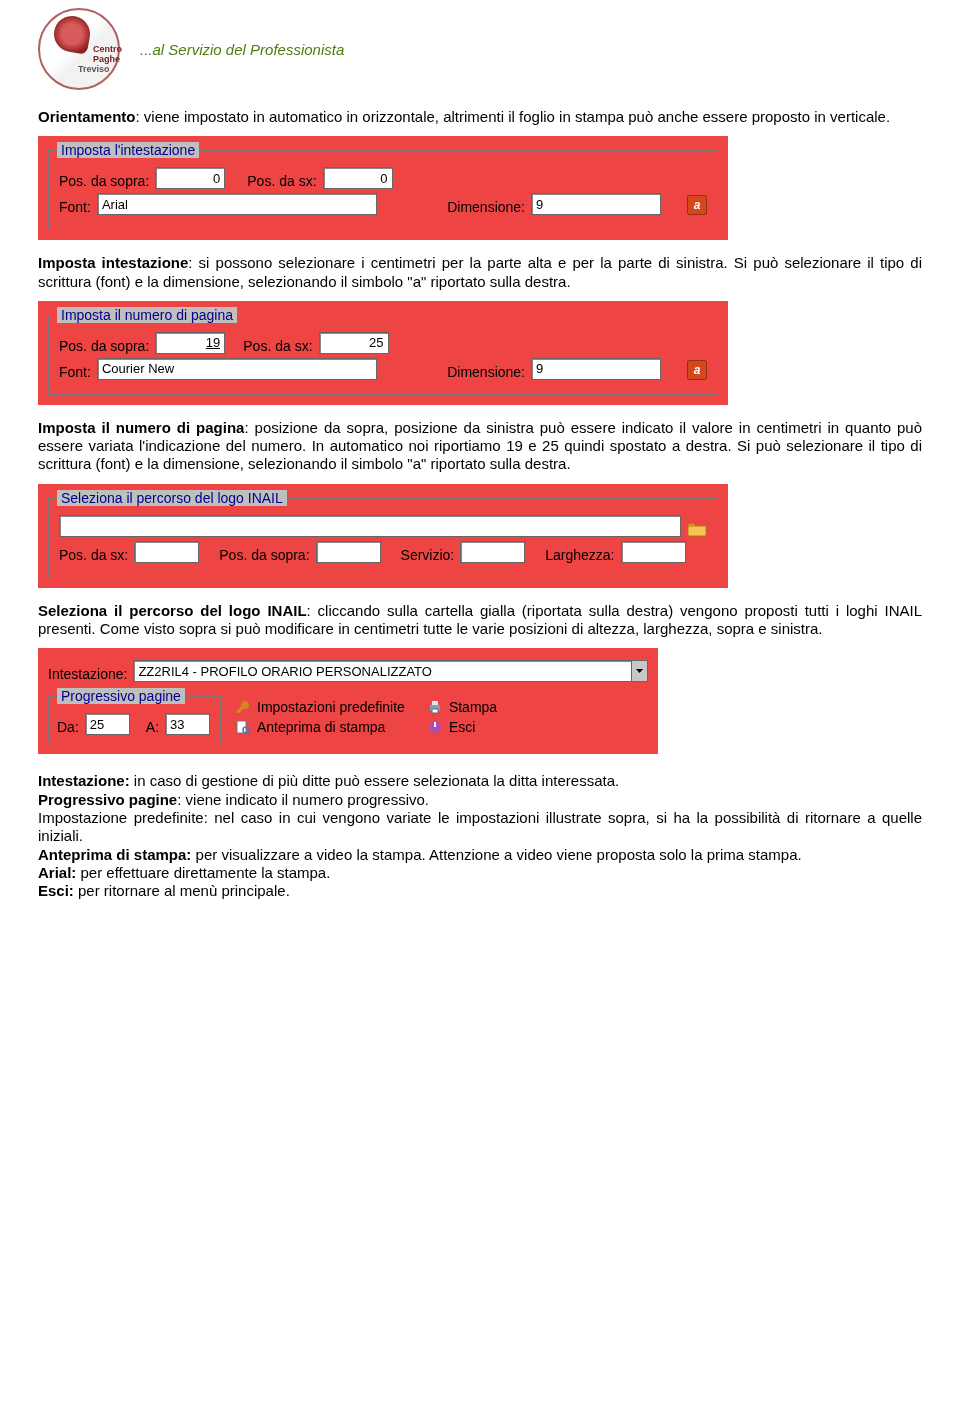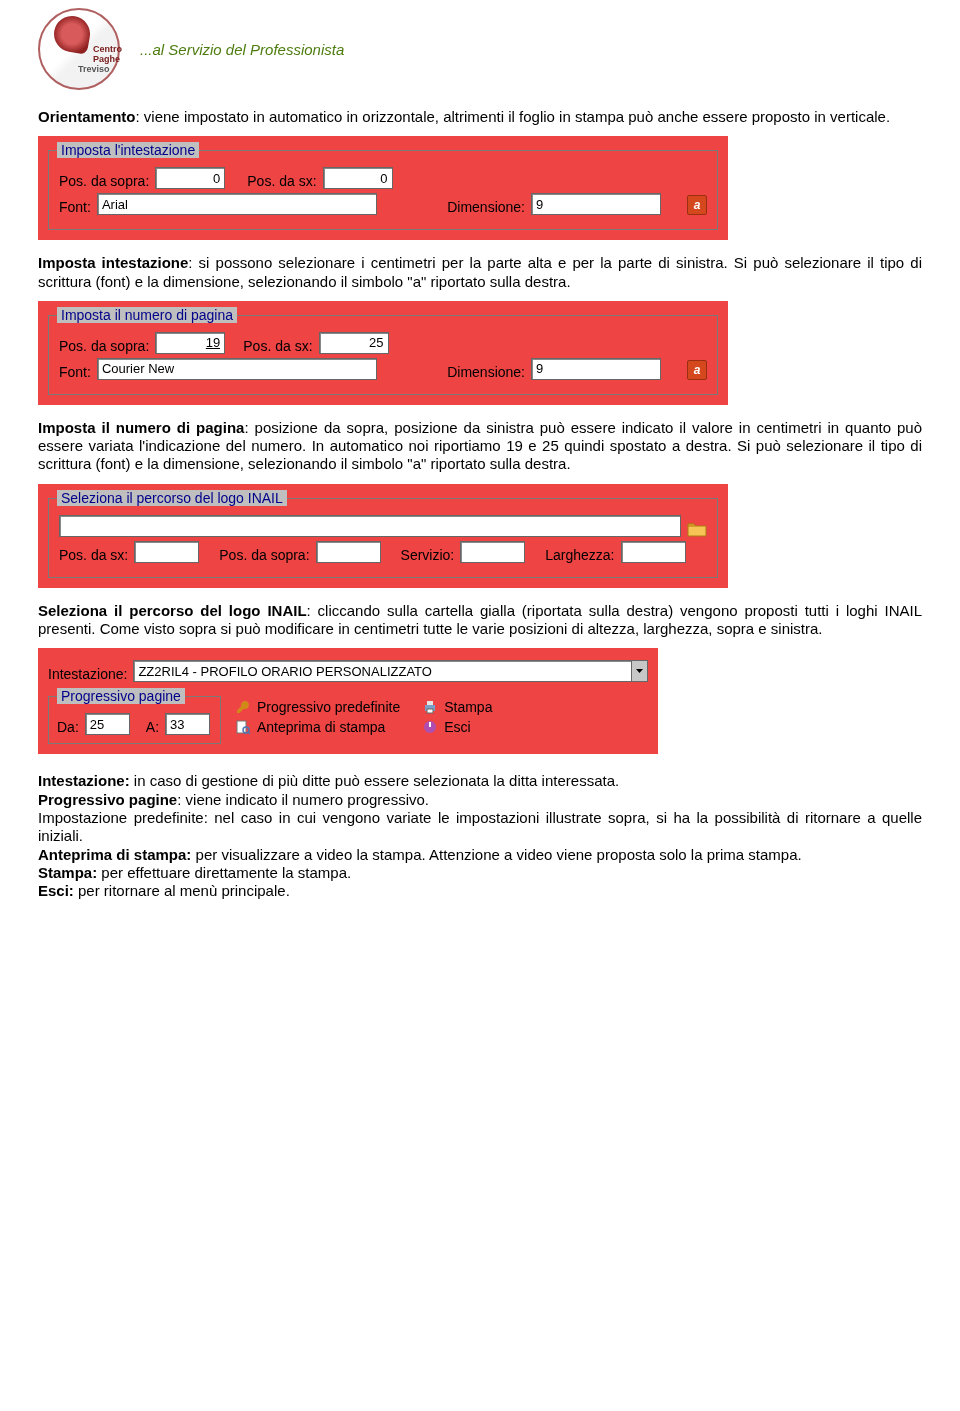--- a/index.html
+++ b/index.html
@@ -292,21 +292,21 @@
           <input class="tinput" style="width: 35px;" value="33">
         </div>
       </div>
       <div class="action-grid" style="align-content:center;">
         <div class="action">
           <span class="small-icon">
             <svg width="16" height="16" viewBox="0 0 16 16">
                 <path d="M10 2a4 4 0 00-3.8 5.3L2 11.5V14h2.5l4.2-4.2A4 4 0 1010 2z" fill="#d18a1a"></path>
               </svg>
           </span>
-          <span>Progressivo predefinite</span>
+          <span>Impostazioni predefinite</span>
         </div>
         <div class="action">
           <span class="small-icon">
             <svg width="16" height="16" viewBox="0 0 16 16">
                 <rect x="3" y="6" width="10" height="6" fill="#7aa0c9"></rect>
                 <rect x="5" y="2" width="6" height="4" fill="#e5e5e5"></rect>
                 <rect x="5" y="10" width="6" height="4" fill="#fff" stroke="#666"></rect>
               </svg>
           </span>
           <span>Stampa</span>
@@ -332,17 +332,17 @@
         </div>
       </div>
     </div>
   </div>
 
   <p class="body-text" style="margin-top:18px;">
     <b>Intestazione:</b><span> in caso di gestione di più ditte può essere selezionata la ditta interessata.</span><br>
     <b>Progressivo pagine</b><span>: viene indicato il numero progressivo.</span><br>
     <span>Impostazione predefinite: nel caso in cui vengono variate le impostazioni illustrate sopra, si ha la possibilità di ritornare a quelle iniziali.</span><br>
     <b>Anteprima di stampa:</b><span> per visualizzare a video la stampa. Attenzione a video viene proposta solo la prima stampa.</span><br>
-    <b>Stampa:</b><span> per effettuare direttamente la stampa.</span><br>
+    <b>Arial:</b><span> per effettuare direttamente la stampa.</span><br>
     <b>Esci:</b><span> per ritornare al menù principale.</span>
   </p>
 
 </div>
 
 </body></html>

